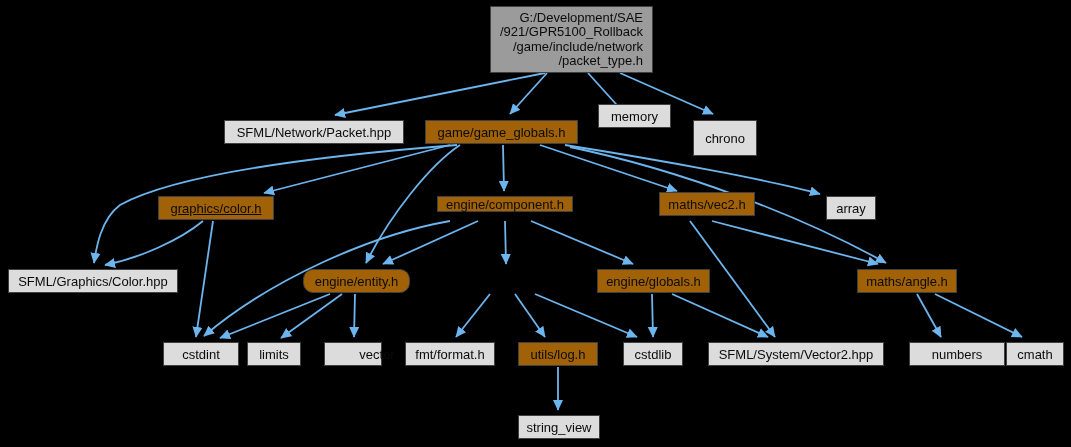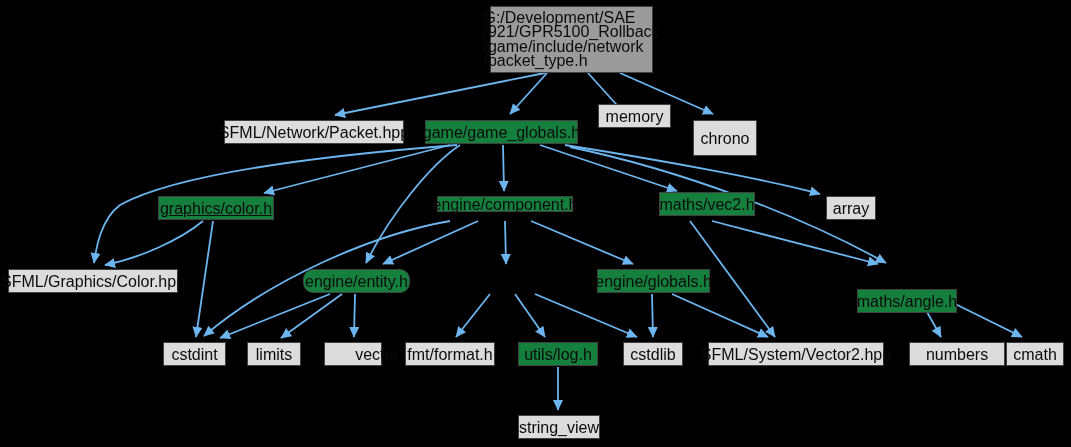--- a/index.html
+++ b/index.html
@@ -29,32 +29,32 @@
     width: 1071px;
     height: 447px;
   }
   .gnode {
     position: absolute;
     box-sizing: border-box;
     border: 1px solid #404040;
     display: flex;
     align-items: center;
     justify-content: center;
-    text-align: left;
-    font-size: 16px;
+    text-align: right;
+    font-size: 13px;
     line-height: 13px;
     color: #0b0b0b;
     white-space: pre;
     letter-spacing: 0px;
   }
   .gnode.fill-gray {
     background: #dcdcdc;
   }
   .gnode.fill-white {
-    background: #15803d;
+    background: #a16207;
     border-color: #404040;
   }
   .gnode.fill-root {
     background: #9b9b9b;
     border-color: #404040;
   }
   .gnode.multiline {
     white-space: pre-line;
     line-height: 14.5px;
     padding: 2px 6px;
@@ -112,22 +112,22 @@
       <div class="gnode fill-white" style="left: 425px; top: 120px; width: 153px; height: 24px;">game/game_globals.h</div>
       <div class="gnode fill-gray" style="left: 598px; top: 104px; width: 73px; height: 24px;">memory</div>
       <div class="gnode fill-gray" style="left: 693px; top: 120px; width: 64px; height: 36px;">chrono</div>
       <div class="gnode fill-white" style="left: 158px; top: 196px; width: 116px; height: 24px; text-decoration: underline;">graphics/color.h</div>
       <div class="gnode fill-white" style="left: 437px; top: 196px; width: 136px; height: 16px;">engine/component.h</div>
       <div class="gnode fill-white" style="left: 659px; top: 192px; width: 96px; height: 24px;">maths/vec2.h</div>
       <div class="gnode fill-gray" style="left: 826px; top: 196px; width: 50px; height: 24px;">array</div>
       <div class="gnode fill-gray" style="left: 8px; top: 269px; width: 170px; height: 24px;">SFML/Graphics/Color.hpp</div>
       <div class="gnode fill-white" style="left: 303px; top: 269px; width: 107px; height: 24px; border-radius: 10px;">engine/entity.h</div>
       <div class="gnode fill-white" style="left: 597px; top: 269px; width: 113px; height: 24px;">engine/globals.h</div>
-      <div class="gnode fill-white" style="left: 857px; top: 269px; width: 100px; height: 24px; margin-top: 20px;">maths/angle.h</div>
-      <div class="gnode fill-gray" style="left: 163px; top: 342px; width: 63px; height: 24px;">cstdint</div>
+      <div class="gnode fill-white" style="left: 857px; top: 269px; width: 100px; height: 24px;">maths/angle.h</div>
+      <div class="gnode fill-gray" style="left: 163px; top: 342px; width: 76px; height: 24px;">cstdint</div>
       <div class="gnode fill-gray" style="left: 247px; top: 342px; width: 54px; height: 24px;">limits</div>
       <div class="gnode fill-gray" style="left: 324px; top: 342px; width: 58px; height: 24px; padding-left: 48px;">vector</div>
       <div class="gnode fill-gray" style="left: 405px; top: 342px; width: 90px; height: 24px;">fmt/format.h</div>
       <div class="gnode fill-white" style="left: 518px; top: 342px; width: 80px; height: 24px;">utils/log.h</div>
       <div class="gnode fill-gray" style="left: 623px; top: 342px; width: 60px; height: 24px;">cstdlib</div>
       <div class="gnode fill-gray" style="left: 708px; top: 342px; width: 176px; height: 24px;">SFML/System/Vector2.hpp</div>
       <div class="gnode fill-gray" style="left: 909px; top: 342px; width: 96px; height: 24px;">numbers</div>
       <div class="gnode fill-gray" style="left: 1006px; top: 342px; width: 58px; height: 24px;">cmath</div>
       <div class="gnode fill-gray" style="left: 518px; top: 415px; width: 82px; height: 24px;">string_view</div>
     </div>

